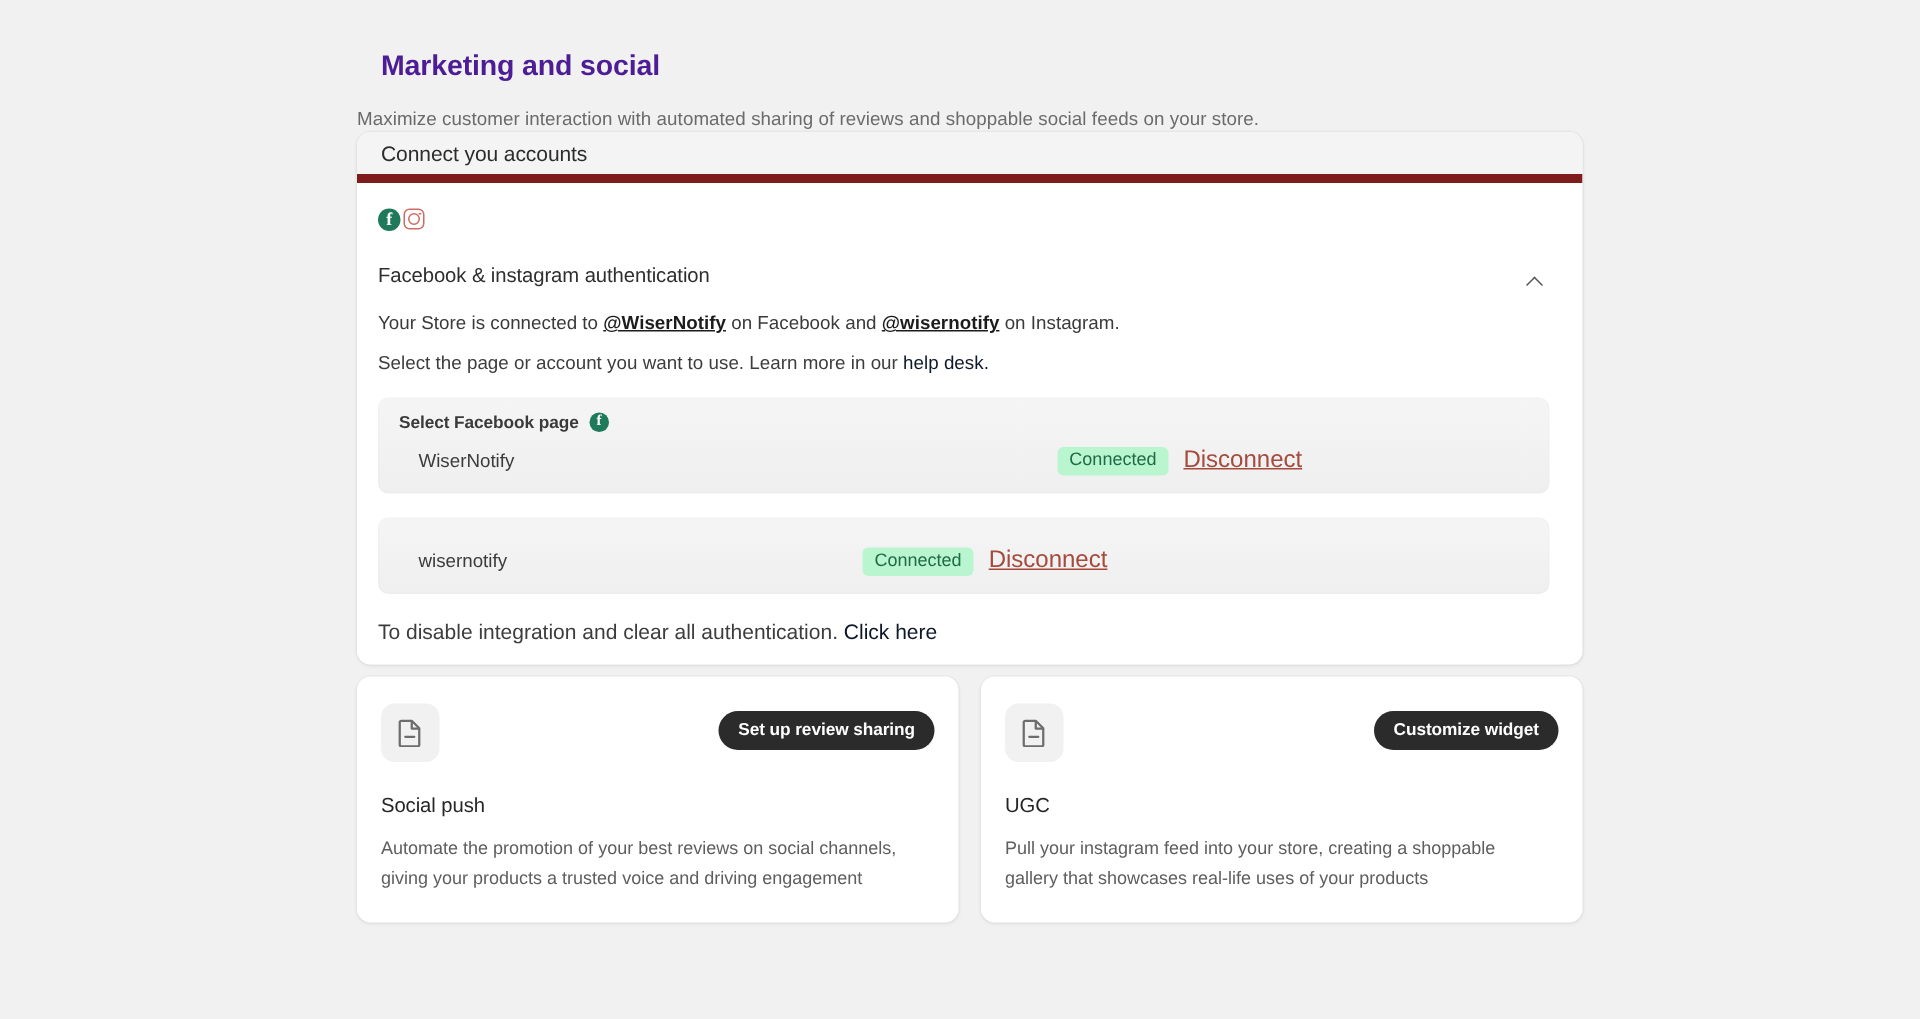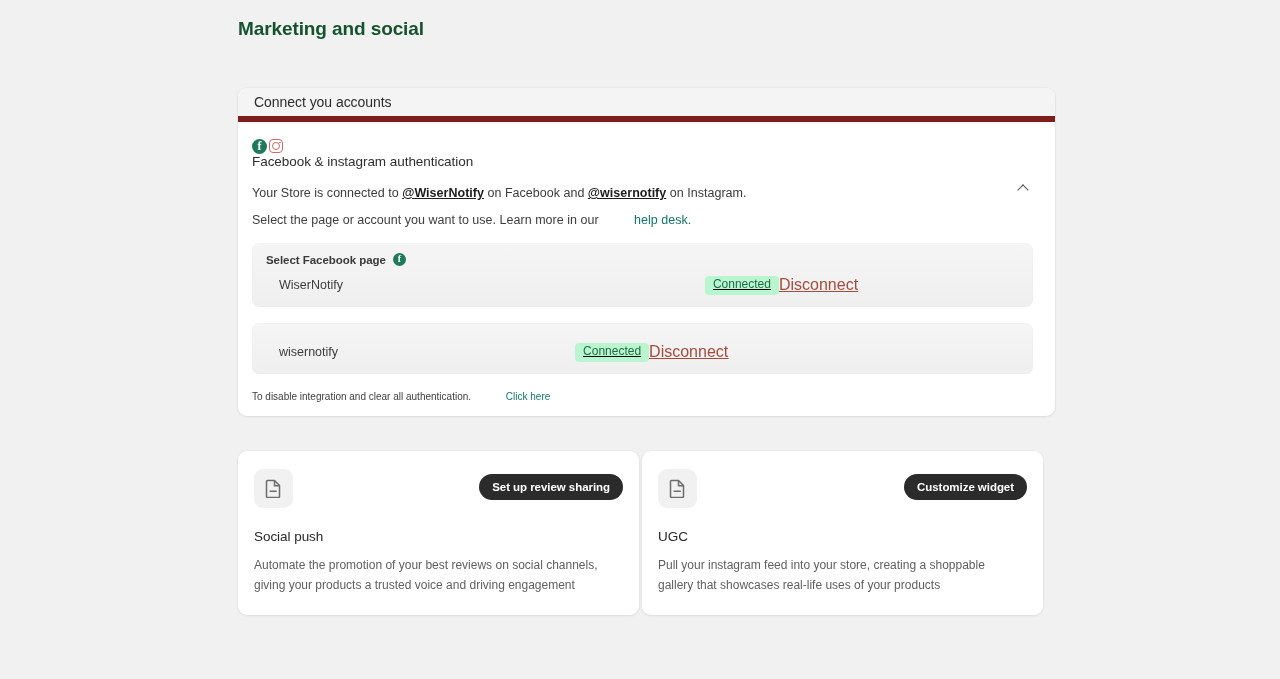--- a/index.html
+++ b/index.html
@@ -19,24 +19,24 @@
     overflow: hidden;
   }
   
   .page-head {
     position: absolute;
     left: 238px;
     top: 18px;
     width: 840px;
   }
   .page-title {
-    margin: 0;
+    margin: 16px;
     font-size: 19px;
     font-weight: bold;
-    color: #14532d;
+    color: #4c1d95;
     letter-spacing: -0.1px;
   }
   .page-sub {
     margin: 6px 0 0 0;
     font-size: 12.5px;
     color: #6b6b6b;
     letter-spacing: 0.05px;
   }
   
   .main-card {
@@ -108,21 +108,21 @@
   }
   .ig-badge::after {
     content: "";
     position: absolute;
     right: 1.5px; top: 1.5px;
     width: 1.8px; height: 1.8px;
     background: #cf6b63;
     border-radius: 50%;
   }
   .auth-title {
-    margin-top: 0;
+    margin-top: 22px;
     font-size: 13.5px;
     color: #2e2e2e;
     letter-spacing: -0.05px;
   }
   .collapse-btn {
     position: absolute;
     right: 14px;
     top: 56px;
     width: 20px; height: 20px;
     display: flex;
@@ -145,23 +145,22 @@
     color: #3a3a3a;
     margin-top: 17px;
     letter-spacing: 0.02px;
   }
   .desc-line.second { margin-top: 13px; color: #3d3d3d; }
   .handle {
     font-weight: bold;
     color: #1c1c1c;
   }
   .link-blue {
-    color: #0f766e;
+    color: #0f172a;
     text-decoration: none;
-    margin-left: 32px;
   }
   
   .select-panel {
     margin-top: 16px;
     background: linear-gradient(180deg, #f5f5f5 0%, #efefef 100%);
     border-radius: 7px;
     padding: 10px 14px 12px 14px;
     box-shadow: inset 0 0 0 1px rgba(0,0,0,0.012);
   }
   .panel-label {
@@ -204,50 +203,50 @@
     margin-top: 10px;
     padding-left: 13px;
   }
   .account-name {
     font-size: 12.5px;
     color: #3c3c3c;
   }
   .status-group {
     display: flex;
     align-items: center;
-    text-decoration: underline;
+    gap: 10px;
   }
   .fb-status { margin-left: 362px; }
   .ig-status { margin-left: 237px; }
   .badge-connected {
     background: #b9f5cf;
     color: #1f6b45;
     font-size: 12px;
     padding: 2px 8px 3px 8px;
     border-radius: 4px;
     line-height: 1.15;
   }
   .disconnect {
     color: #a54b3d;
     font-size: 16px;
     cursor: pointer;
   }
   .disable-line {
     margin-top: 17px;
-    font-size: 10px;
+    font-size: 14px;
     color: #3d3d3d;
   }
   
   .feature-row {
     position: absolute;
     left: 238px;
     top: 451px;
     width: 817px;
     display: flex;
-    gap: 3px;
+    gap: 15px;
   }
   .feature-card {
     width: 401px;
     background: #fff;
     border-radius: 9px;
     padding: 18px 16px 20px 16px;
     box-shadow: 0 1px 3px rgba(0,0,0,0.07), 0 0 0 1px rgba(0,0,0,0.02);
     position: relative;
   }
   .feature-top {
@@ -290,20 +289,21 @@
     max-width: 360px;
   }
 </style>
 </head>
 <body>
 
 <div class="page">
 
   <div class="page-head">
     <h1 class="page-title">Marketing and social</h1>
+    <p class="page-sub">Maximize customer interaction with automated sharing of reviews and shoppable social feeds on your store.</p>
   </div>
 
   <div class="main-card">
 
     <div class="card-header">
       <span class="card-header-title">Connect you accounts</span>
     </div>
 
     <div class="card-body">
 

